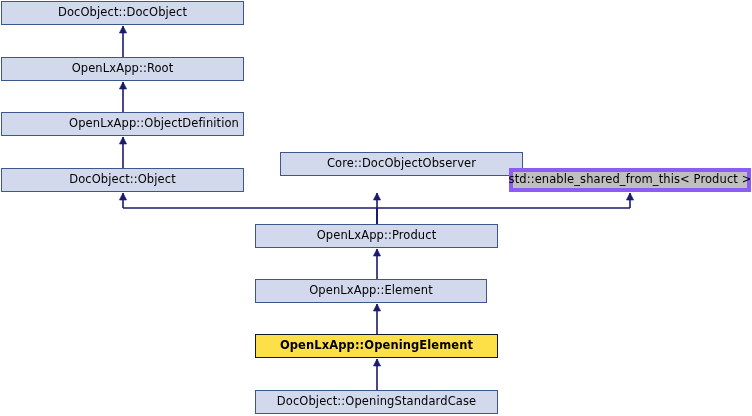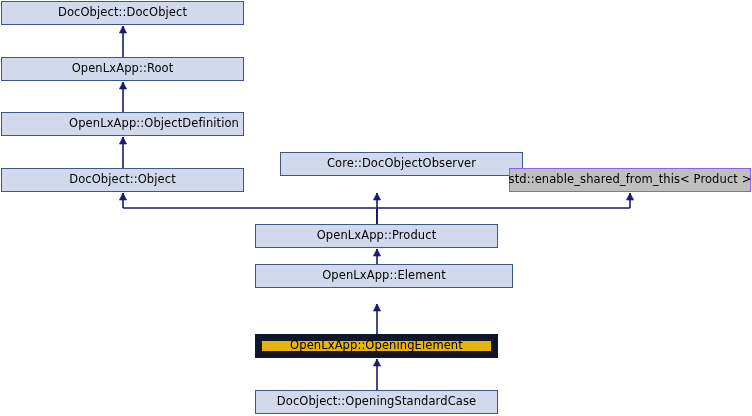--- a/index.html
+++ b/index.html
@@ -36,26 +36,27 @@
     line-height: 1;
     letter-spacing: 0.1px;
     white-space: nowrap;
     color: #000000;
   }
   .node.fill-blue {
     background: #d3d9ec;
     border: 1px solid #3d578c;
   }
   .node.fill-white {
-    background: #eab308;
-    border: 7px solid #0f172a;
+    background: #fde047;
+    border: 1px solid #0f172a;
+    font-weight: bold;
   }
   .node.fill-gray {
     background: #bfbfbf;
-    border: 1px solid #8b5cf6;
+    border: 4px solid #8b5cf6;
   }
   .node-label {
     display: block;
     padding: 0 4px;
     pointer-events: none;
   }
 </style>
 </head>
 <body>
 
@@ -99,21 +100,21 @@
     </div>
     <div class="node fill-blue" style="left: 255px; top: 152px; width: 243px; height: 24px; margin-left: 25px;">
       <span class="node-label">Core::DocObjectObserver</span>
     </div>
     <div class="node fill-gray" style="left: 509px; top: 168px; width: 242px; height: 24px;">
       <span class="node-label">std::enable_shared_from_this&lt; Product &gt;</span>
     </div>
     <div class="node fill-blue" style="left: 255px; top: 224px; width: 243px; height: 24px; text-align: center;">
       <span class="node-label">OpenLxApp::Product</span>
     </div>
-    <div class="node fill-blue" style="left: 255px; top: 264px; width: 258px; height: 24px; text-align: center;">
+    <div class="node fill-blue" style="left: 255px; top: 279px; width: 232px; height: 24px; text-align: center;">
       <span class="node-label">OpenLxApp::Element</span>
     </div>
     <div class="node fill-white" style="left: 255px; top: 334px; width: 243px; height: 24px;">
       <span class="node-label">OpenLxApp::OpeningElement</span>
     </div>
     <div class="node fill-blue" style="left: 255px; top: 390px; width: 243px; height: 24px;">
       <span class="node-label">DocObject::OpeningStandardCase</span>
     </div>
   </div>
 

